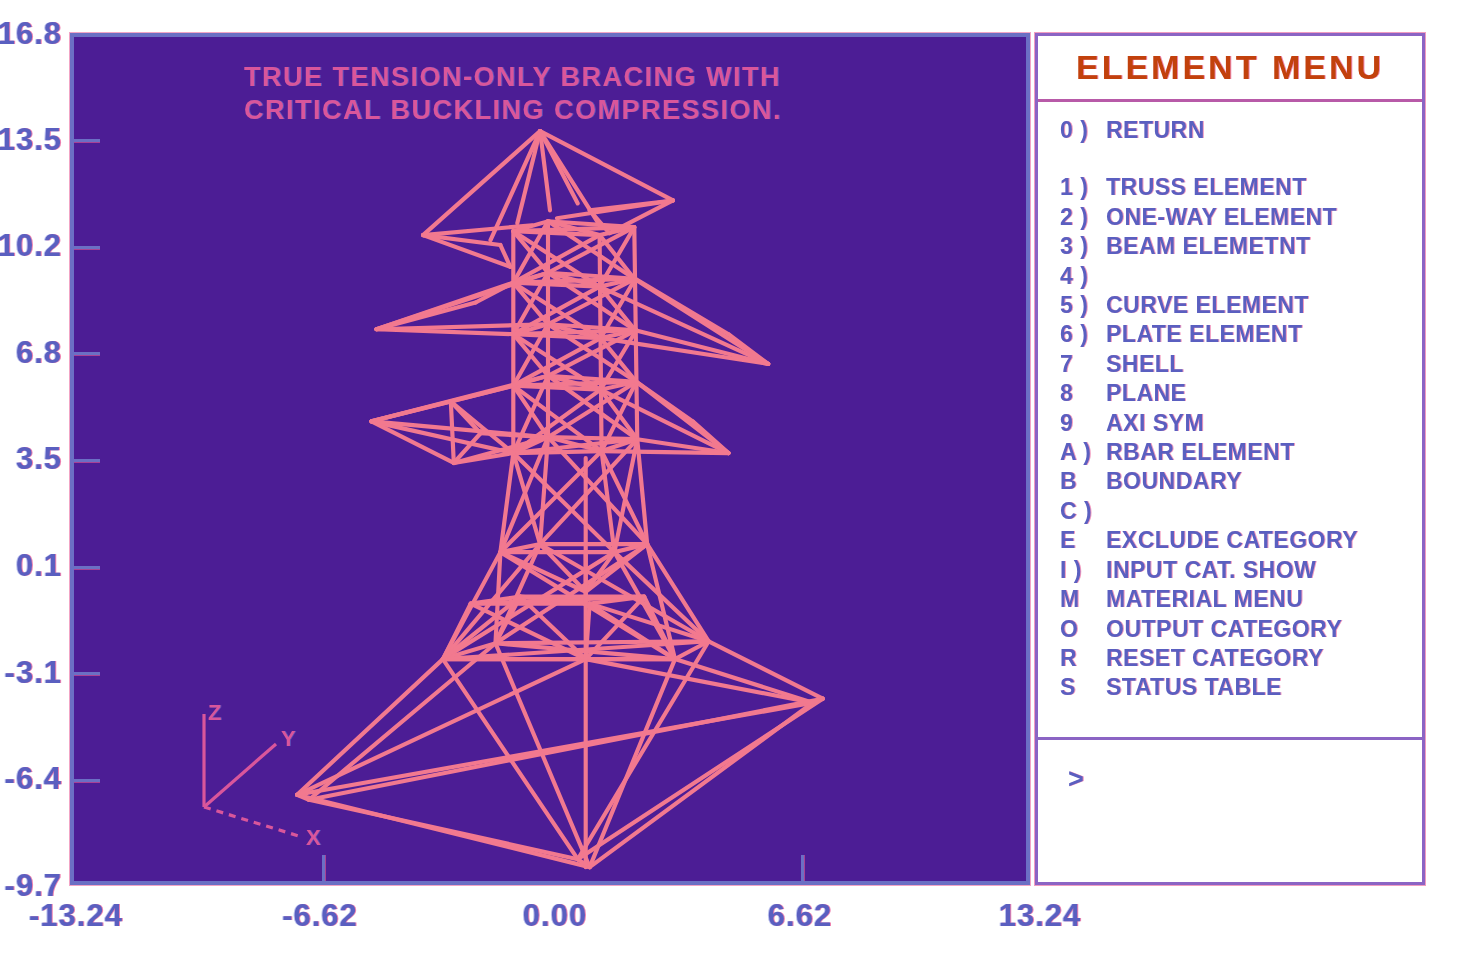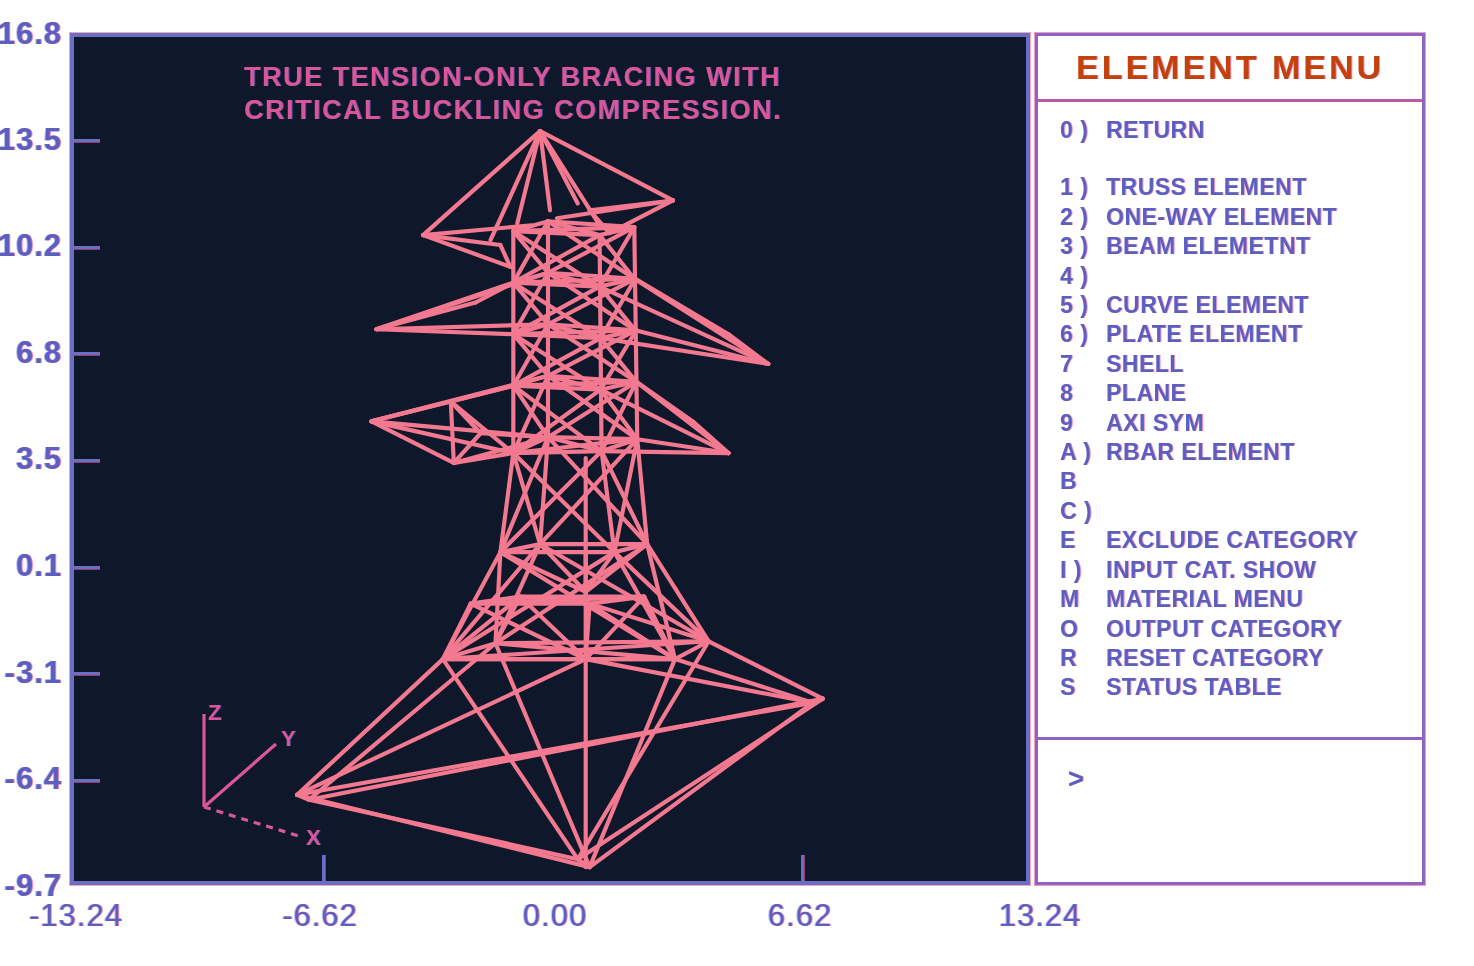--- a/index.html
+++ b/index.html
@@ -22,37 +22,37 @@
     letter-spacing:1px;
     text-shadow:1px 0 0 rgba(232,90,150,.75), -1px 0 0 rgba(120,130,220,.5);
     white-space:nowrap;
     line-height:1;
   }
   .ylab-wrap{position:absolute;left:0;width:62px;height:0;}
 
   .xlab{
     position:absolute;
     font-size:31px;
-    font-weight:400;
+    font-weight:700;
     color:#5a5fc0;
     letter-spacing:1px;
     text-shadow:1px 0 0 rgba(232,90,150,.75), -1px 0 0 rgba(120,130,220,.5);
     white-space:nowrap;
     line-height:1;
     transform:translateX(-50%);
   }
 
   
   .plot-frame{
     position:absolute;
     left:70px;top:33px;
     width:960px;height:852px;
     border:4px solid #6b6fc4;
     box-sizing:border-box;
-    background:#0f172a;
+    background:#4c1d95;
     box-shadow:0 0 0 1px rgba(232,90,150,.55);
   }
   .tick-y{
     position:absolute;
     left:0;width:26px;height:3px;
     background:#6b6fc4;
     box-shadow:0 1px 0 rgba(232,90,150,.6);
   }
   .tick-x{
     position:absolute;
@@ -470,20 +470,21 @@
         <span class="mi-label">AXI  SYM</span>
       </div>
 
       <div class="menu-item">
         <span class="mi-key">A )</span>
         <span class="mi-label">RBAR ELEMENT</span>
       </div>
 
       <div class="menu-item">
         <span class="mi-key">B</span>
+        <span class="mi-label">BOUNDARY</span>
       </div>
 
       <div class="menu-item">
         <span class="mi-key">C )</span>
         <span class="mi-label"></span>
       </div>
 
       <div class="menu-item">
         <span class="mi-key">E</span>
         <span class="mi-label">EXCLUDE CATEGORY</span>

